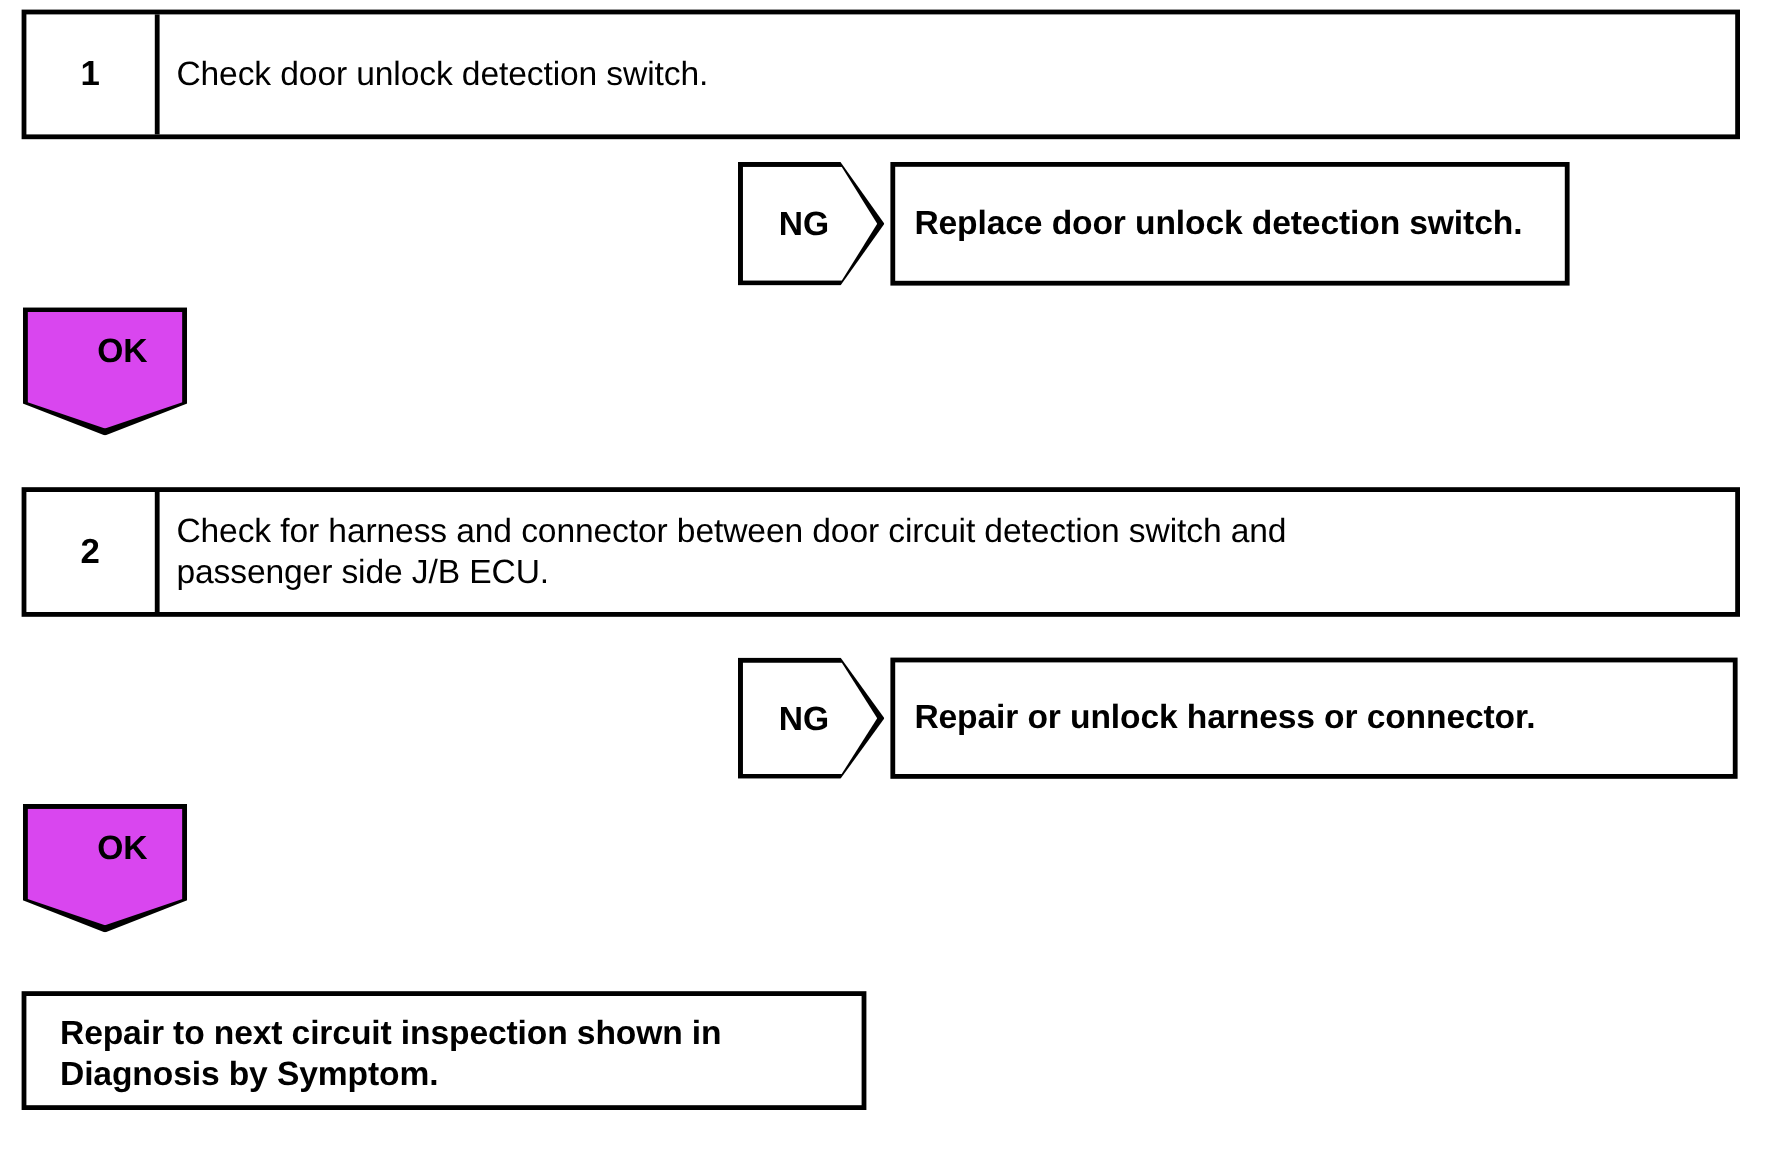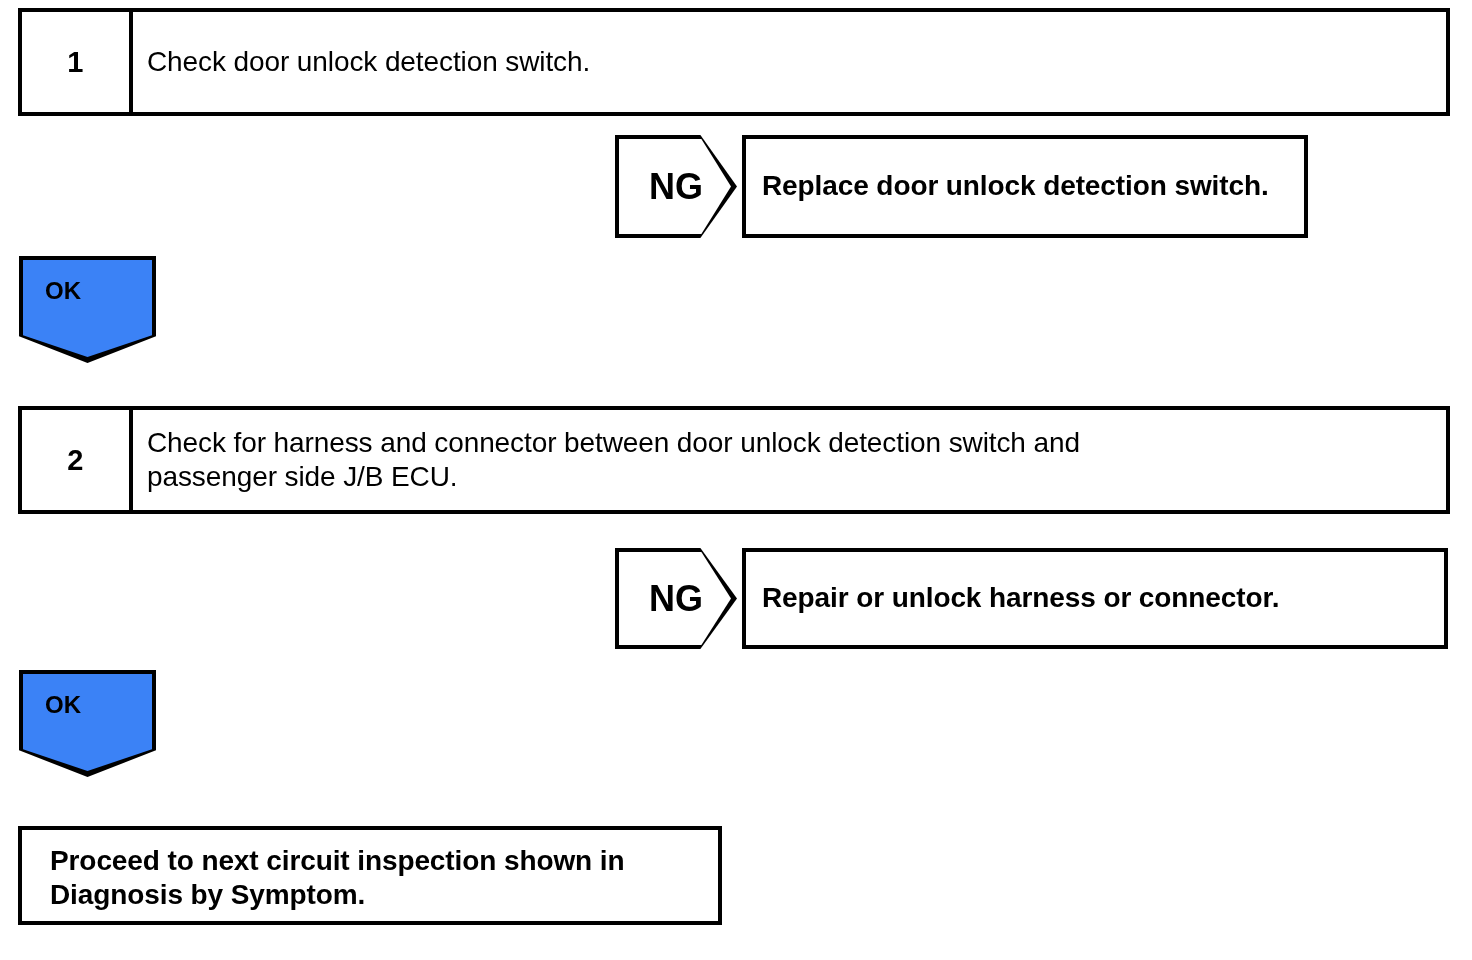--- a/index.html
+++ b/index.html
@@ -77,21 +77,21 @@
     background: #000;
     display: block;
   }
   .ng-arrow .inner {
     position: absolute;
     inset: 0;
     display: flex;
     align-items: center;
     justify-content: flex-start;
     padding-left: 34px;
-    font-size: 36px;
+    font-size: 28px;
     font-weight: bold;
     color: #000;
     background: #fff;
   }
   
   .pent-right {
     -webkit-clip-path: polygon(0% 0%, 70% 0%, 100% 50%, 70% 100%, 0% 100%);
     clip-path: polygon(0% 0%, 70% 0%, 100% 50%, 70% 100%, 0% 100%);
   }
   .pent-right-inner {
@@ -104,27 +104,27 @@
   }
 
   
   .ok-arrow {
     position: absolute;
     background: #000;
   }
   .ok-arrow .inner {
     position: absolute;
     inset: 0;
-    background: #3b82f6;
+    background: #d946ef;
     display: flex;
     align-items: flex-start;
     justify-content: flex-start;
-    padding-left: 26px;
+    padding-left: 62px;
     padding-top: 21px;
-    font-size: 24px;
+    font-size: 28px;
     font-weight: bold;
     color: #000;
   }
   .pent-down {
     -webkit-clip-path: polygon(0% 0%, 100% 0%, 100% 75%, 50% 100%, 0% 75%);
     clip-path: polygon(0% 0%, 100% 0%, 100% 75%, 50% 100%, 0% 75%);
   }
   .pent-down-inner {
     -webkit-clip-path: polygon(
       4px 4px, calc(100% - 4px) 4px, calc(100% - 4px) calc(75% - 1px),
@@ -149,32 +149,32 @@
 <div class="result-box" style="left:742px; top:135px; width:566px; height:103px;">
   <span>Replace door unlock detection switch.</span>
 </div>
 
 <div class="ok-arrow pent-down" style="left:19px; top:256px; width:137px; height:107px;">
   <div class="inner pent-down-inner">OK</div>
 </div>
 
 <div class="step-box" style="left:18px; top:406px; width:1432px; height:108px;">
   <div class="step-num">2</div>
-  <div class="step-text">Check for harness and connector between door unlock detection switch and
+  <div class="step-text">Check for harness and connector between door circuit detection switch and
 passenger side J/B ECU.</div>
 </div>
 
 <div class="ng-arrow pent-right" style="left:615px; top:548px; width:122px; height:101px;">
   <div class="inner pent-right-inner">NG</div>
 </div>
 
 <div class="result-box" style="left:742px; top:548px; width:706px; height:101px;">
   <span>Repair or unlock harness or connector.</span>
 </div>
 
 <div class="ok-arrow pent-down" style="left:19px; top:670px; width:137px; height:107px;">
   <div class="inner pent-down-inner">OK</div>
 </div>
 
 <div class="result-box two-line" style="left:18px; top:826px; width:704px; height:99px; padding-left:28px; align-items:flex-start; padding-top:14px;">
-  <span>Proceed to next circuit inspection shown in
+  <span>Repair to next circuit inspection shown in
 Diagnosis by Symptom.</span>
 </div>
 
 </body></html>

